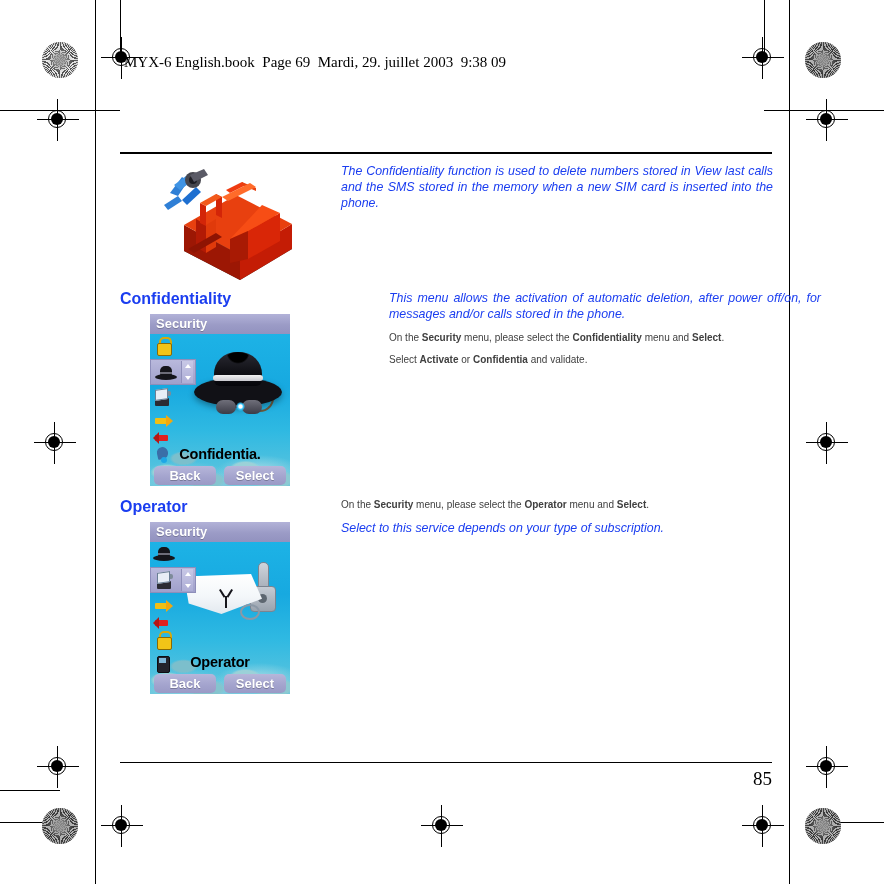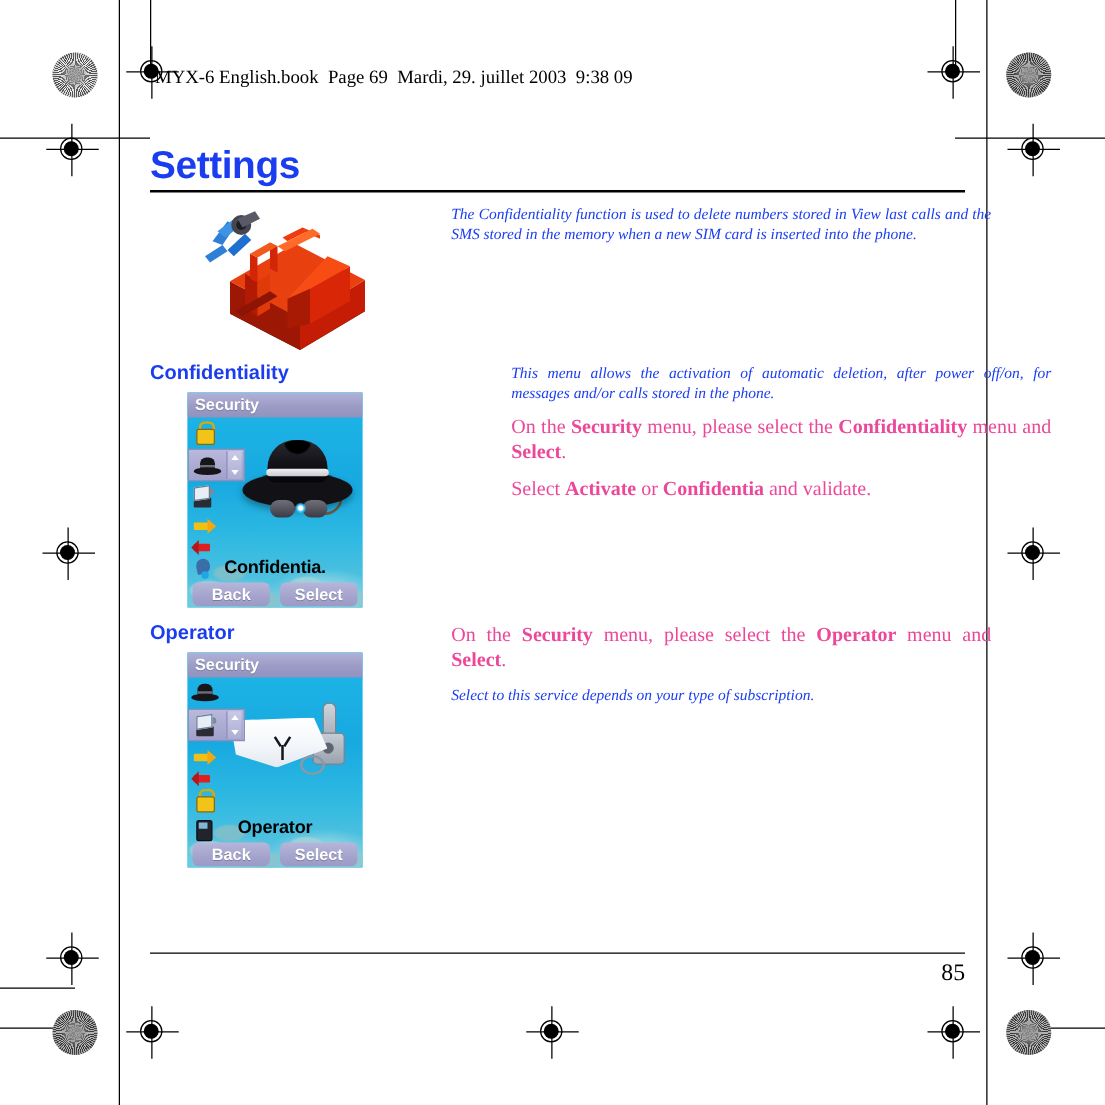--- a/index.html
+++ b/index.html
@@ -83,27 +83,27 @@
     font-size:19px; color:#000;
   }
 
   
   .sec-head {
     position:absolute; left:120px;
     font-size:16px; font-weight:bold; color:#1a3df0;
   }
 
   
-  .col-right { position:absolute; left:361px; width:432px;font-family:Liberation Serif, serif; }
+  .col-right { position:absolute; left:341px; width:432px; }
   .p-ital {
     font-size:12.4px; font-style:italic; color:#1a3df0;
     text-align:justify; line-height:1.28; margin:0 0 9px 0;
   }
   .p-norm {
-    font-size:16px; color:#ec4899;
+    font-size:10px; color:#404040;
     text-align:justify; line-height:1.28; margin:0 0 9px 0;
   }
   .p-norm b, .p-ital b { font-weight:bold; }
   .p-last { margin-bottom:0; }
 
   
   .toolbox { position:absolute; left:160px; top:163px; width:135px; height:118px; }
 
   
   .phone {
@@ -410,21 +410,20 @@
   <div class="star" style="left:60px; top:60px;"></div>
   <div class="star dark" style="left:823px; top:60px;"></div>
   <div class="star dark" style="left:60px; top:826px;"></div>
   <div class="star dark" style="left:823px; top:826px;"></div>
 </div>
 
 <div class="page">
 
   <div class="runhead">MYX-6 English.book  Page 69  Mardi, 29. juillet 2003  9:38 09</div>
 
-  <div class="page-title">Settings</div>
   <div class="rule-top"></div>
 
   <div class="toolbox">
     <svg width="135" height="118" viewBox="0 0 135 118" xmlns="http://www.w3.org/2000/svg">
       <g>
         <path d="M10 30 L22 14 L28 18 L18 33 Z" fill="#2f7fd6"></path>
         <path d="M4 42 L18 33 L22 38 L8 47 Z" fill="#2f7fd6"></path>
         <path d="M14 22 L30 10 L35 16 L20 27 Z" fill="#3f93e4"></path>
         <path d="M22 37 L36 24 L41 29 L27 42 Z" fill="#1e6fd0"></path>
         <circle cx="33" cy="17" r="8" fill="#46464e"></circle>

